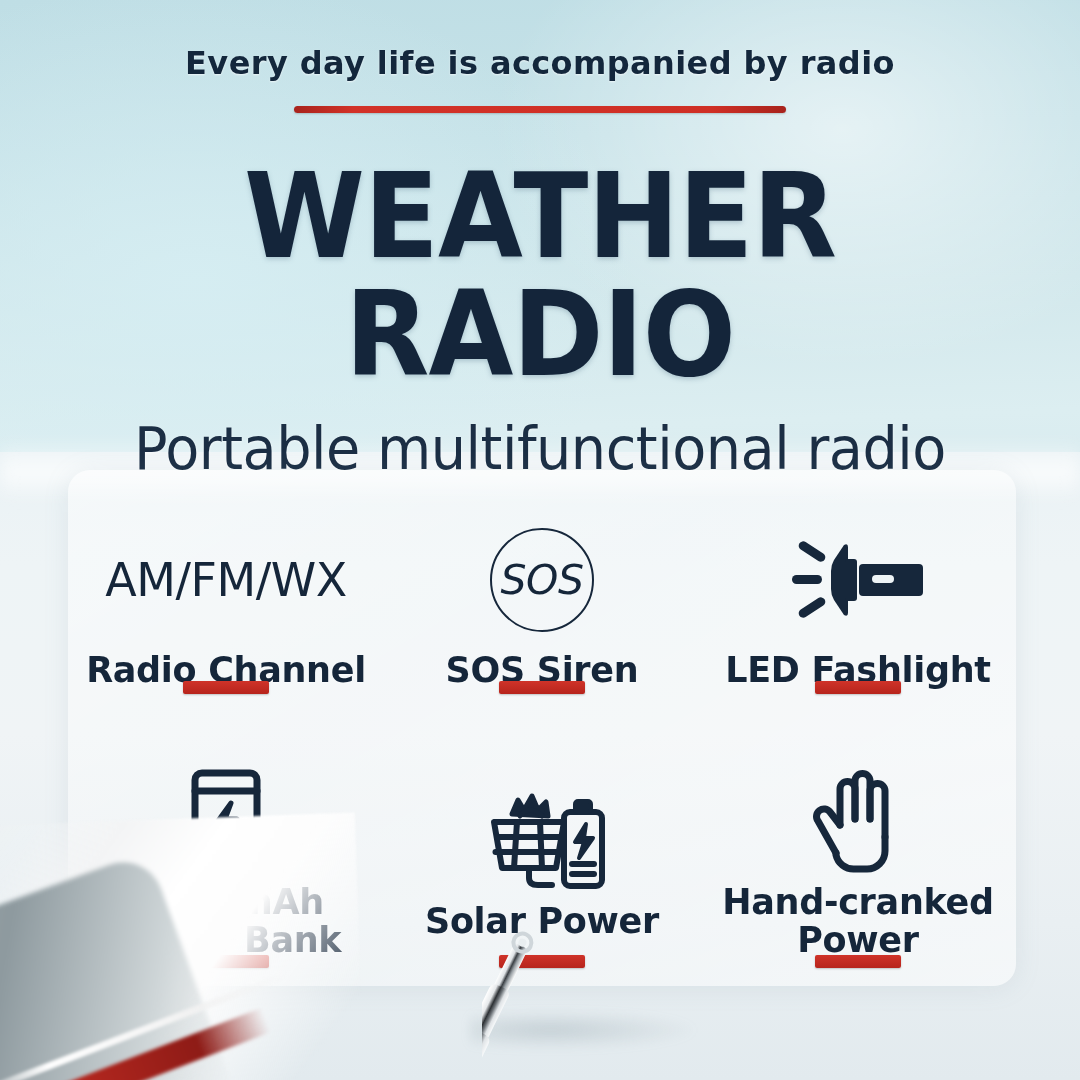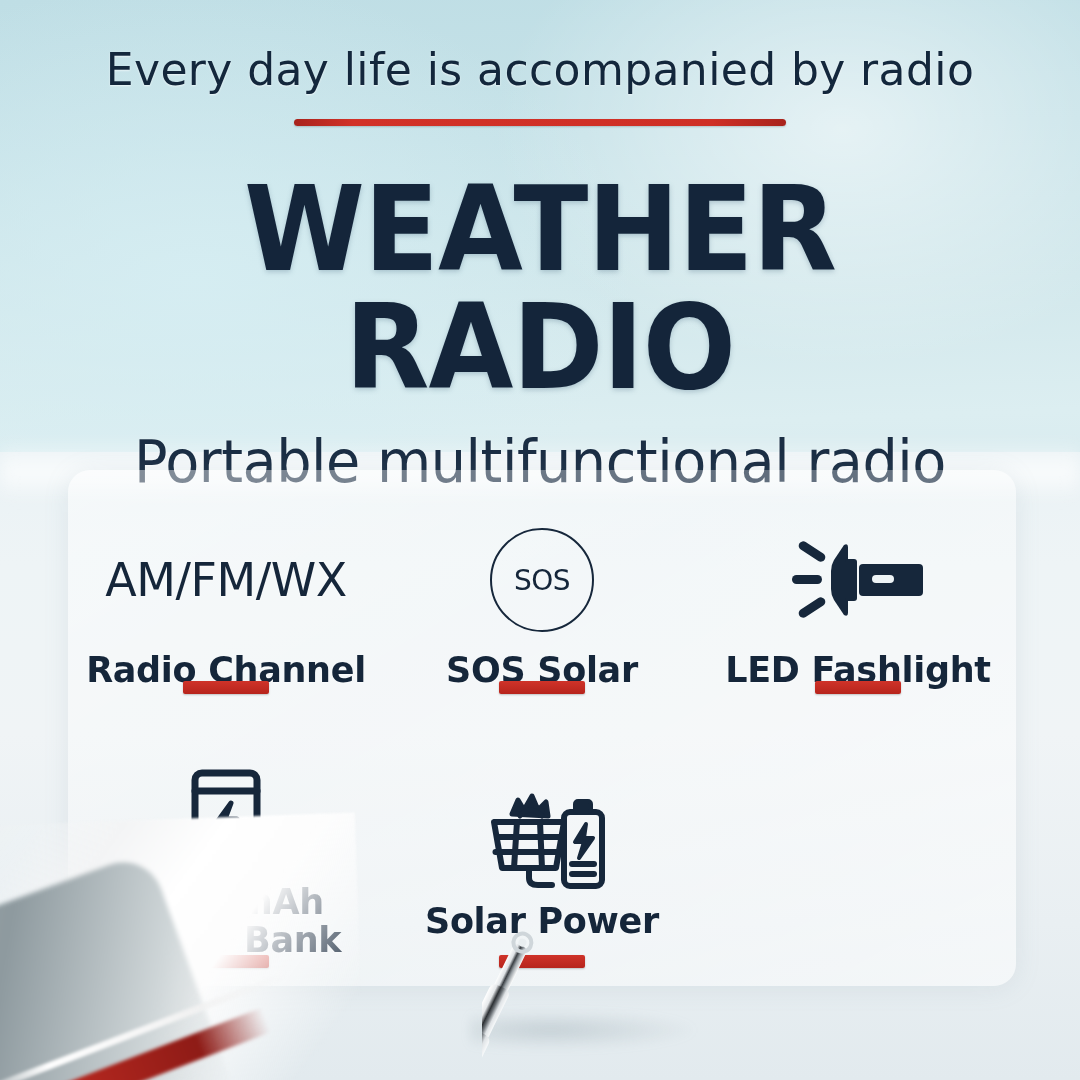--- a/index.html
+++ b/index.html
@@ -39,21 +39,21 @@
   .horizon-glow{
     position:absolute; left:0; right:0; top:440px; height:60px;
     background:linear-gradient(180deg, rgba(255,255,255,0) 0%, rgba(255,255,255,.75) 55%, rgba(255,255,255,0) 100%);
     filter:blur(8px);
   }
 
   
   .header { position:absolute; left:0; right:0; top:44px; text-align:center; }
 
   .tagline {
-    font-size:44px; font-weight:400; letter-spacing:.4px;
+    font-size:32px; font-weight:700; letter-spacing:.4px;
     color:#13273c;
     text-shadow:0 1px 2px rgba(255,255,255,.65);
   }
   .tagline-rule {
     width:492px; height:7px; margin:24px auto 0;
     border-radius:4px;
     background:linear-gradient(90deg,#a8231c,#d23228 12%,#cf2f25 85%,#a8231c);
     box-shadow:0 1px 2px rgba(0,0,0,.18);
   }
 
@@ -108,21 +108,21 @@
     color:#15263a;
     text-shadow:0 1px 2px rgba(255,255,255,.7);
   }
 
   .sos-circle {
     width:104px; height:104px; border-radius:50%;
     border:2.4px solid #16273b;
     display:flex; align-items:center; justify-content:center;
   }
   .sos-circle span {
-    font-size:28px; color:#15263a; letter-spacing:-.5px;
+    font-size:41px; color:#15263a; letter-spacing:-.5px;font-style:italic;
   }
 
   svg { display:block; }
 
   .label {
     margin-top:14px;
     font-size:35px; font-weight:700; line-height:1.07;
     color:#15263a; text-align:center;
     letter-spacing:-.3px;
     text-shadow:0 1px 2px rgba(255,255,255,.6);
@@ -213,21 +213,21 @@
       <div class="label">Radio Channel</div>
       <div class="accent"></div>
     </div>
 
     <div class="cell r1">
       <div class="icon-box">
         <div class="sos-circle">
           <span>SOS</span>
         </div>
       </div>
-      <div class="label">SOS Solar</div>
+      <div class="label">SOS Siren</div>
       <div class="accent"></div>
     </div>
 
     <div class="cell r1">
       <div class="icon-box">
         <svg width="140" height="86" viewBox="0 0 140 86" fill="#16273b">
 
           <rect x="4" y="38" width="30" height="9" rx="4.5"></rect>
           <rect x="9" y="10" width="30" height="9" rx="4.5" transform="rotate(33 24 14.5)"></rect>
           <rect x="9" y="66" width="30" height="9" rx="4.5" transform="rotate(-33 24 70.5)"></rect>
@@ -276,20 +276,34 @@
           <rect x="103" y="15" width="16" height="11" rx="3" fill="#16273b" stroke-width="4"></rect>
           <path d="M114 38 L103 56 L112 56 L107 72 L121 52 L112 52 Z" fill="#16273b" stroke-width="4"></path>
           <line x1="100" y1="78" x2="122" y2="78" stroke-width="6"></line>
           <line x1="100" y1="88" x2="122" y2="88" stroke-width="6"></line>
         </svg>
       </div>
       <div class="label">Solar Power</div>
       <div class="accent"></div>
     </div>
 
+    <div class="cell r2">
+      <div class="icon-box">
+        <svg width="104" height="108" viewBox="0 0 104 108" fill="none" stroke="#16273b" stroke-width="7" stroke-linecap="round" stroke-linejoin="round">
+          <path d="M34 58 V22 a7.5 7.5 0 0 1 15 0 V52"></path>
+          <path d="M49 52 V14 a7.5 7.5 0 0 1 15 0 V52"></path>
+          <path d="M64 52 V24 a7.5 7.5 0 0 1 15 0 V70"></path>
+          <path d="M34 58 L24 45 a7.5 7.5 0 0 0 -12 9 L30 86"></path>
+          <path d="M30 86 v2 a18 18 0 0 0 18 14 h13 a18 18 0 0 0 18 -18 V70"></path>
+        </svg>
+      </div>
+      <div class="label">Hand-cranked
+Power</div>
+      <div class="accent"></div>
+    </div>
 
   </div>
 
   <div class="product-left">
     <div class="pl-body"></div>
     <div class="pl-grey"></div>
     <div class="pl-red"></div>
     <div class="pl-edge"></div>
   </div>
 

